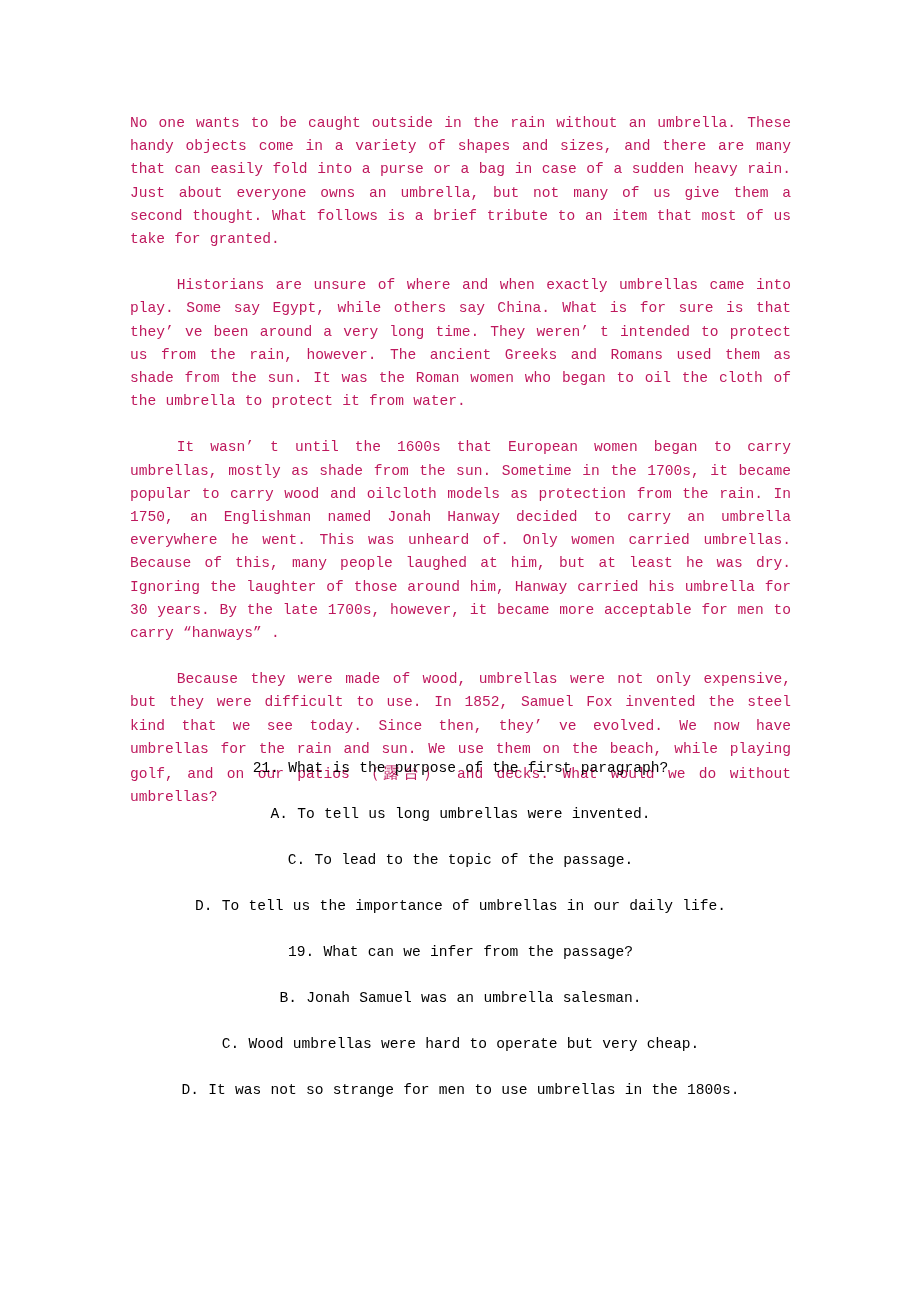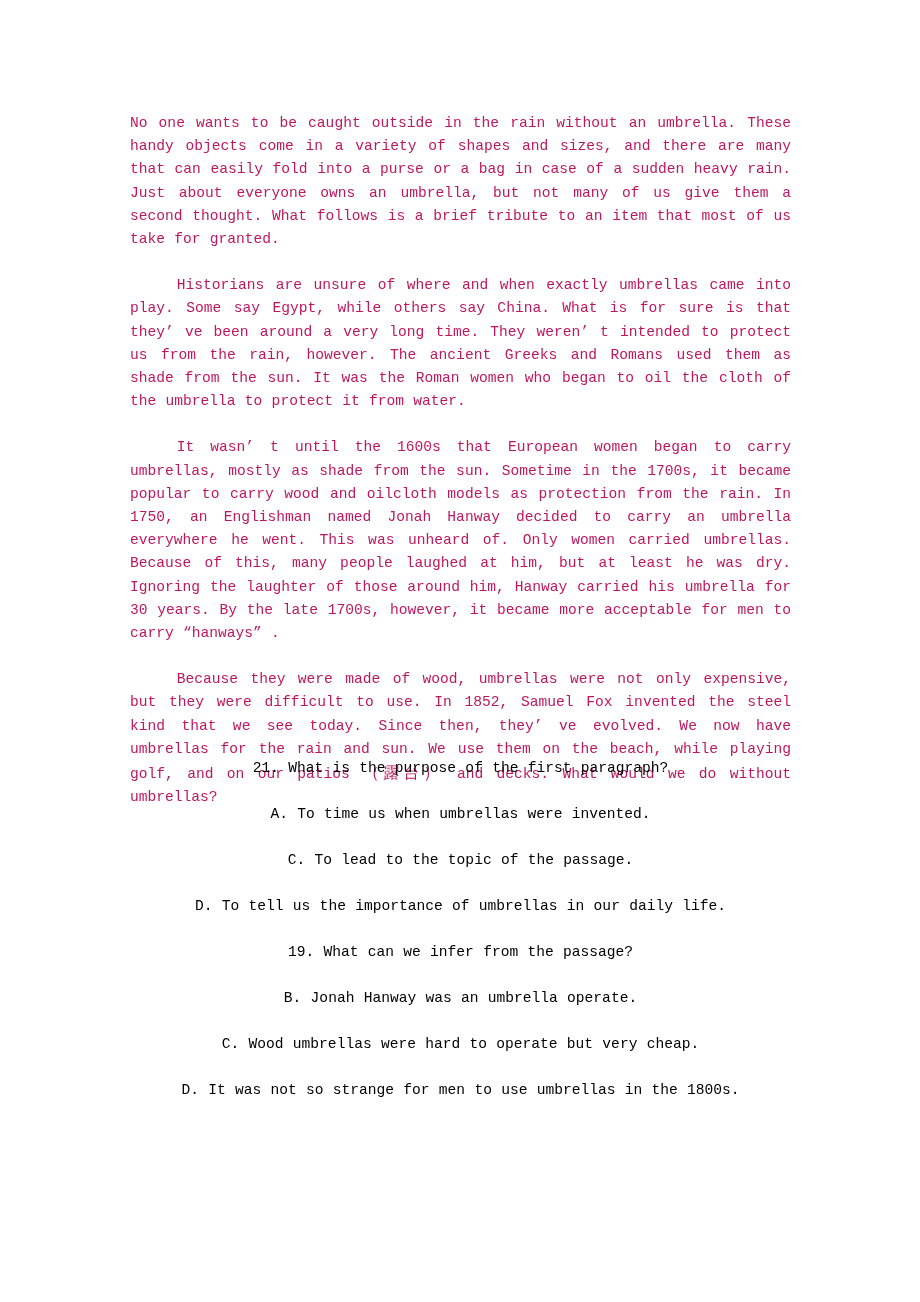--- a/index.html
+++ b/index.html
@@ -91,31 +91,31 @@
     <p class="para indent">It wasn’ t until the 1600s that European women began to carry umbrellas, mostly as shade from the sun. Sometime in the 1700s, it became popular to carry wood and oilcloth models as protection from the rain. In 1750, an Englishman named Jonah Hanway decided to carry an umbrella everywhere he went. This was unheard of. Only women carried umbrellas. Because of this, many people laughed at him, but at least he was dry. Ignoring the laughter of those around him, Hanway carried his umbrella for 30 years. By the late 1700s, however, it became more acceptable for men to carry “hanways” .</p>
 
     <p class="para indent"><span>Because they were made of wood, umbrellas were not only expensive, but they were difficult to use. In 1852, Samuel Fox invented the steel kind that we see today. Since then, they’ ve evolved. We now have umbrellas for the rain and sun. We use them on the beach, while playing golf, and on our patios </span><span class="cjk">（露台）</span><span> and decks. What would we do without umbrellas?</span></p>
 
   </div>
 
   <div class="questions">
 
     <p class="qline">21. What is the purpose of the first paragraph?</p>
 
-    <p class="qline">A. To time us when umbrellas were invented.</p>
+    <p class="qline">A. To tell us long umbrellas were invented.</p>
 
 
     <p class="qline">C. To lead to the topic of the passage.</p>
 
     <p class="qline">D. To tell us the importance of umbrellas in our daily life.</p>
 
     <p class="qline">19. What can we infer from the passage?</p>
 
 
-    <p class="qline">B. Jonah Hanway was an umbrella operate.</p>
+    <p class="qline">B. Jonah Samuel was an umbrella salesman.</p>
 
     <p class="qline">C. Wood umbrellas were hard to operate but very cheap.</p>
 
     <p class="qline">D. It was not so strange for men to use umbrellas in the 1800s.</p>
 
   </div>
 
 </div>
 
 </body></html>

